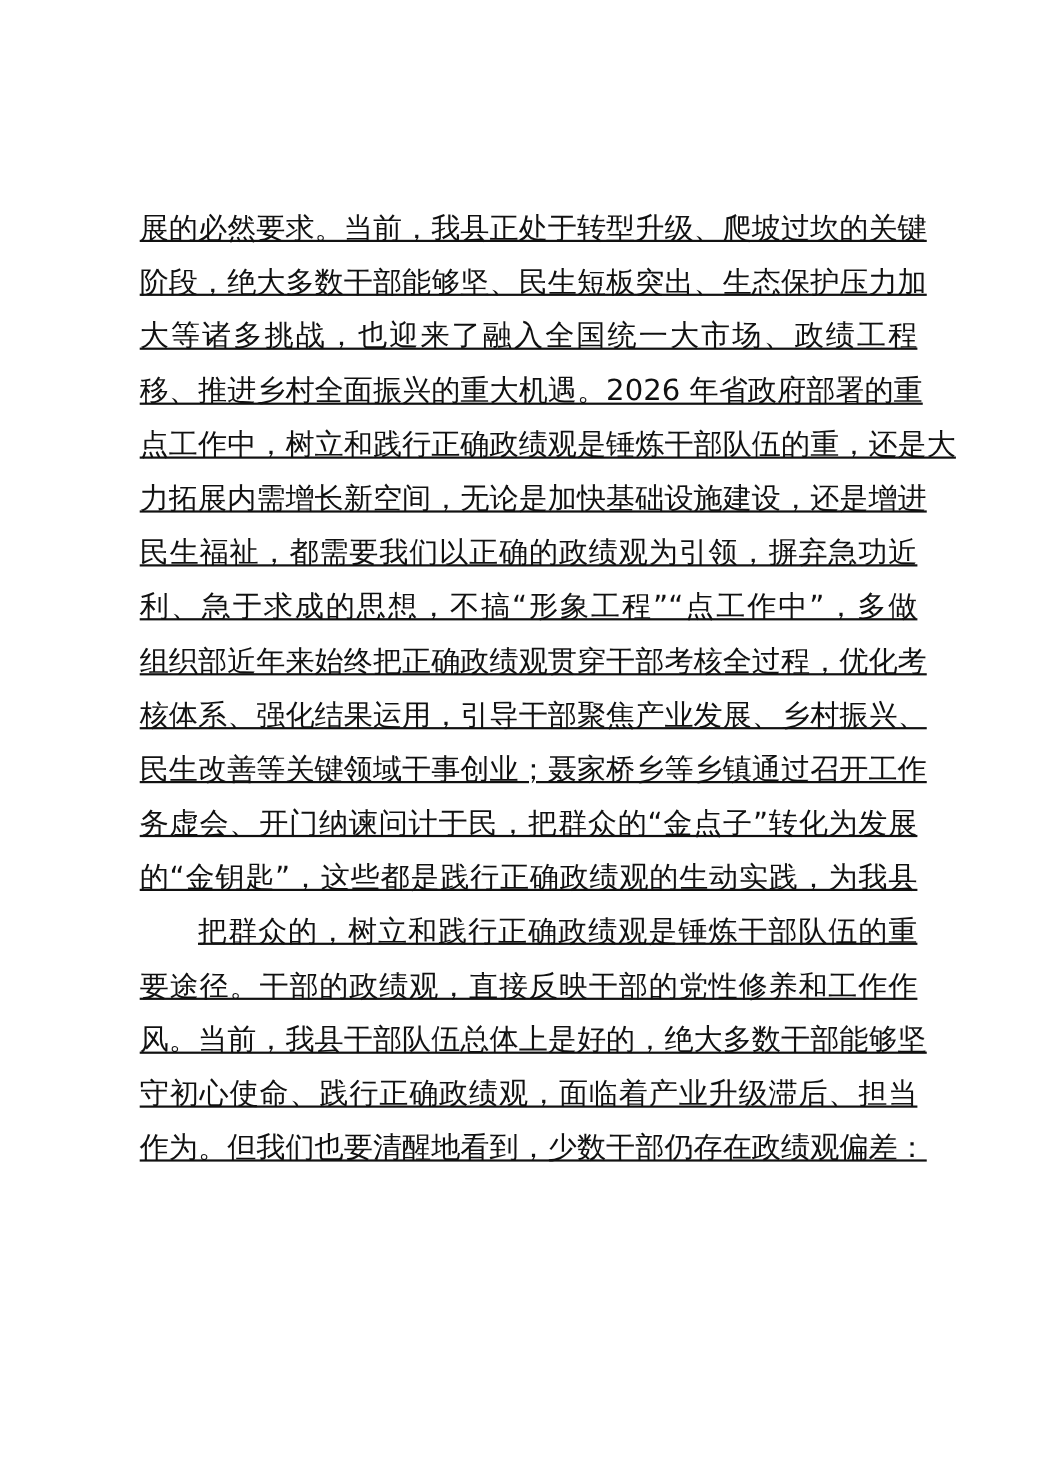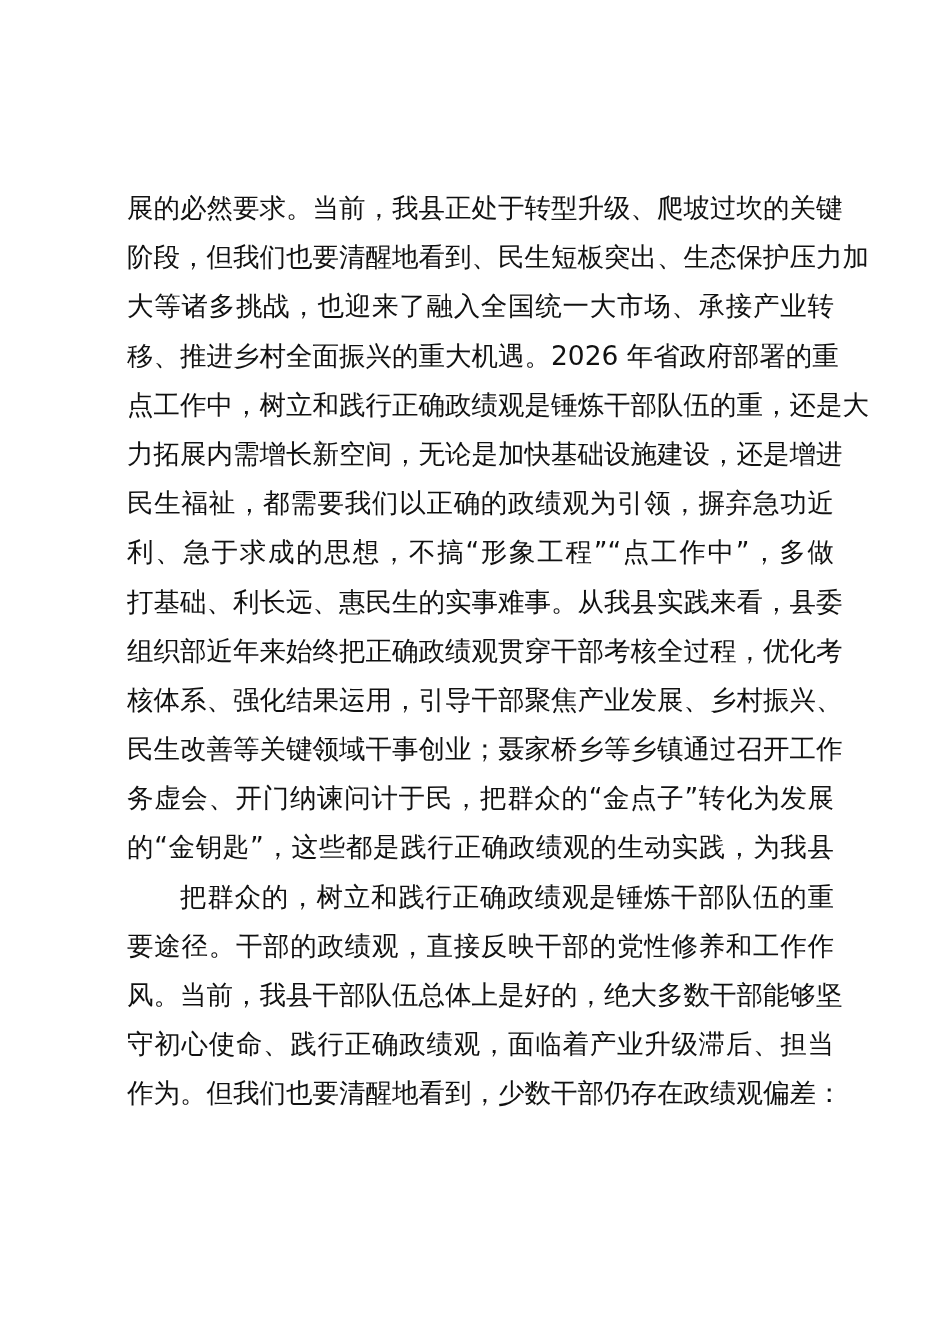--- a/index.html
+++ b/index.html
@@ -25,20 +25,21 @@
       position: absolute;
       left: 127px;
       top: 183px;
       width: 707px;
       font-family: "DejaVu Sans", "Liberation Sans", sans-serif;
       font-size: 26.5px;
       line-height: 49.2px;
       color: #111111;
       text-align: justify;
       text-justify: inter-character;
+      text-decoration: underline;
     }
     .para {
       margin: 0;
       padding: 0;
     }
     .line {
       display: block;
       white-space: nowrap;
       text-align: justify;
       text-align-last: justify;
@@ -52,28 +53,27 @@
     }
   </style>
 </head>
 <body>
 
 <div class="page">
   <div class="content">
 
     <div class="para">
       <span class="line">展的必然要求。当前，我县正处于转型升级、爬坡过坎的关键</span>
-      <span class="line">阶段，但我们也要清醒地看到、民生短板突出、生态保护压力加</span>
-      <span class="line">大等诸多挑战，也迎来了融入全国统一大市场、承接产业转</span>
+      <span class="line">阶段，绝大多数干部能够坚、民生短板突出、生态保护压力加</span>
+      <span class="line">大等诸多挑战，也迎来了融入全国统一大市场、政绩工程</span>
       <span class="line">移、推进乡村全面振兴的重大机遇。2026 年省政府部署的重</span>
       <span class="line">点工作中，树立和践行正确政绩观是锤炼干部队伍的重，还是大</span>
       <span class="line">力拓展内需增长新空间，无论是加快基础设施建设，还是增进</span>
       <span class="line">民生福祉，都需要我们以正确的政绩观为引领，摒弃急功近</span>
       <span class="line">利、急于求成的思想，不搞“形象工程”“点工作中”，多做</span>
-      <span class="line">打基础、利长远、惠民生的实事难事。从我县实践来看，县委</span>
       <span class="line">组织部近年来始终把正确政绩观贯穿干部考核全过程，优化考</span>
       <span class="line">核体系、强化结果运用，引导干部聚焦产业发展、乡村振兴、</span>
       <span class="line">民生改善等关键领域干事创业；聂家桥乡等乡镇通过召开工作</span>
       <span class="line">务虚会、开门纳谏问计于民，把群众的“金点子”转化为发展</span>
       <span class="line">的“金钥匙”，这些都是践行正确政绩观的生动实践，为我县</span>
     </div>
 
     <div class="para">
       <span class="line indent">把群众的，树立和践行正确政绩观是锤炼干部队伍的重</span>
       <span class="line">要途径。干部的政绩观，直接反映干部的党性修养和工作作</span>

